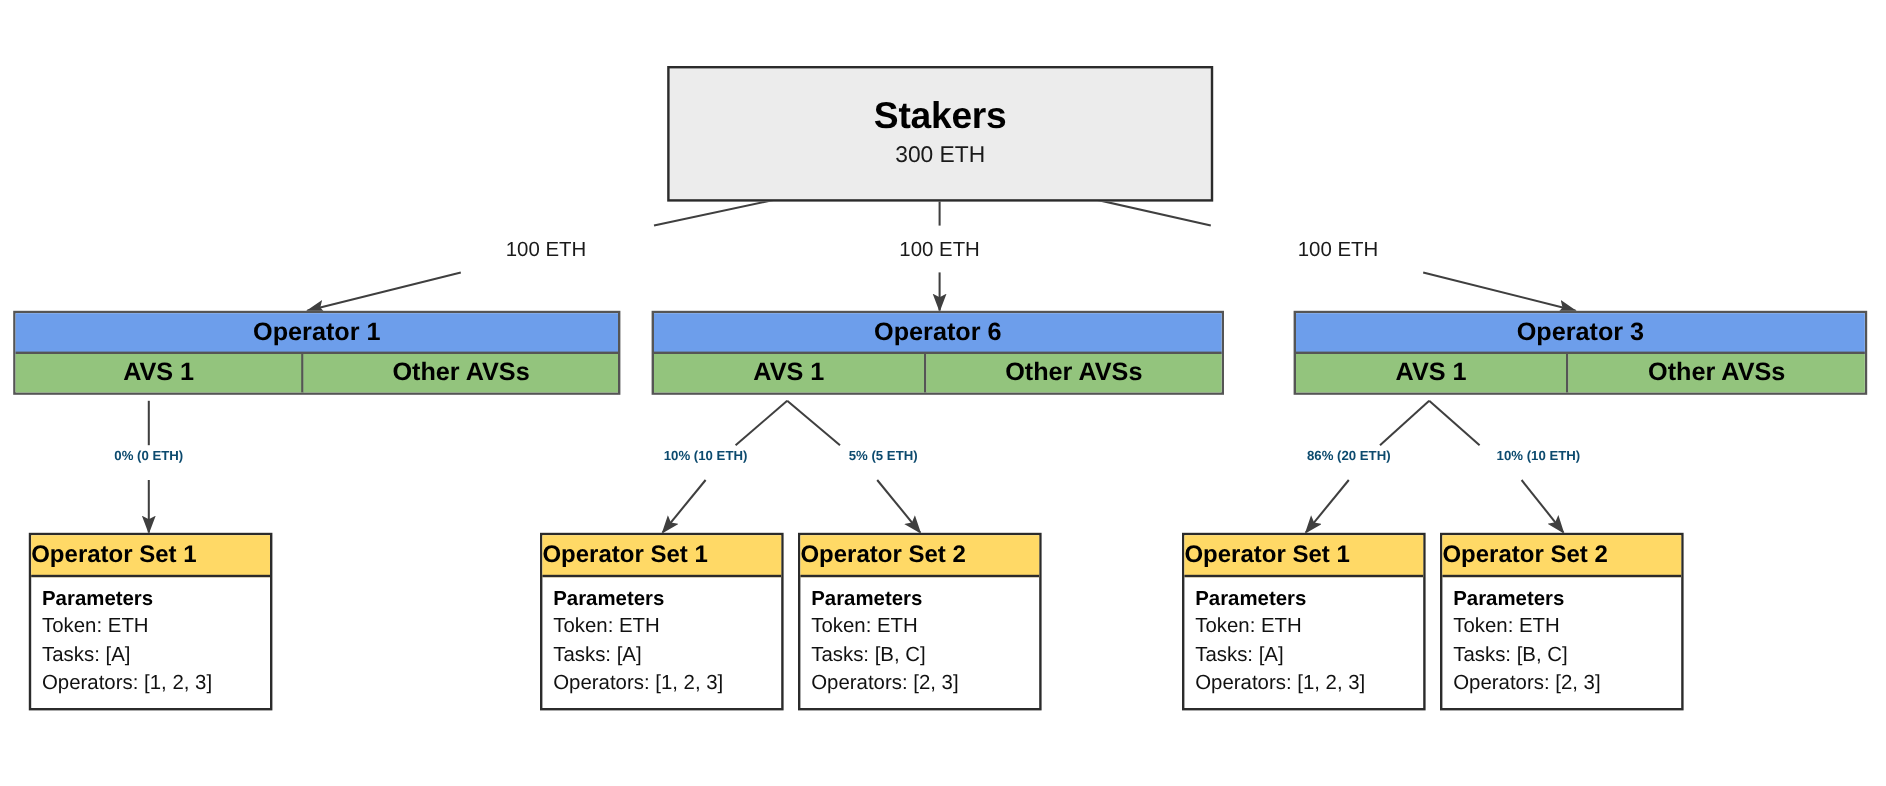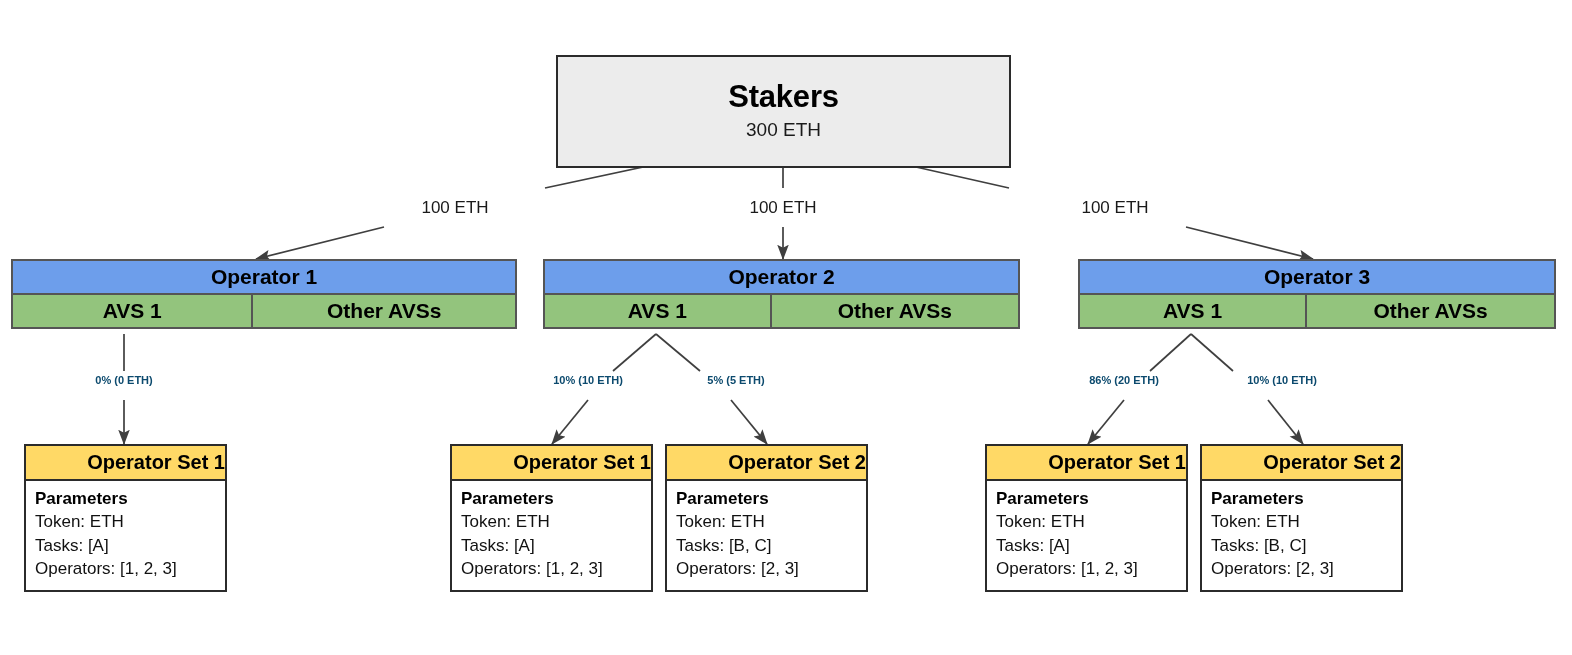--- a/index.html
+++ b/index.html
@@ -98,21 +98,21 @@
     border: 2px solid #2b2b2b;
     background: #ffffff;
     display: flex;
     flex-direction: column;
   }
   .opset-head {
     background: #ffd966;
     color: #000000;
     font-size: 20px;
     font-weight: bold;
-    text-align: right;
+    text-align: left;
     height: 33px;
     line-height: 33px;
     border-bottom: 2px solid #2b2b2b;
     overflow: hidden;
   }
   .opset-body {
     padding: 7px 7px 7px 9px;
     display: flex;
     flex-direction: column;
     gap: 1px;
@@ -204,21 +204,21 @@
     <div class="opset-head">Operator Set 1</div>
     <div class="opset-body">
       <div class="opset-param-title">Parameters</div>
       <div class="opset-param">Token: ETH</div>
       <div class="opset-param">Tasks: [A]</div>
       <div class="opset-param">Operators: [1, 2, 3]</div>
     </div>
   </div>
 
   <div class="node operator" style="left:543px; top:259px; width:477px; height:70px;">
-    <div class="operator-head">Operator 2</div>
+    <div class="operator-head">Operator 6</div>
     <div class="operator-avs-row">
       <div class="operator-avs primary">AVS 1</div>
       <div class="operator-avs other">Other AVSs</div>
     </div>
   </div>
 
   <div class="edge-label pct" style="left:488px; top:374px; width:200px;">10% (10 ETH)</div>
   <div class="edge-label pct" style="left:656px; top:374px; width:160px;">5% (5 ETH)</div>
 
   <div class="node opset" style="left:450px; top:444px; width:203px; height:148px;">

